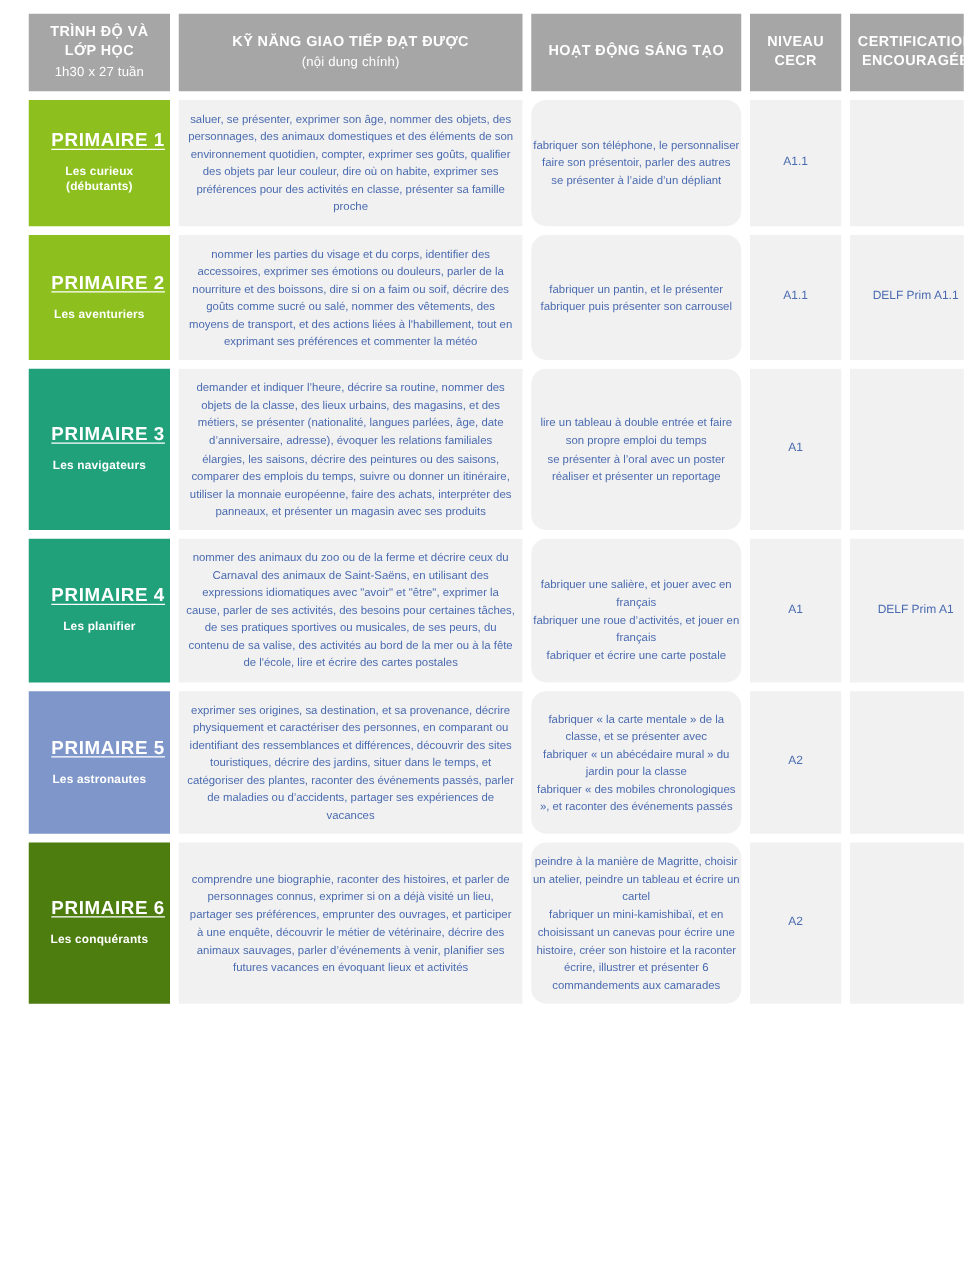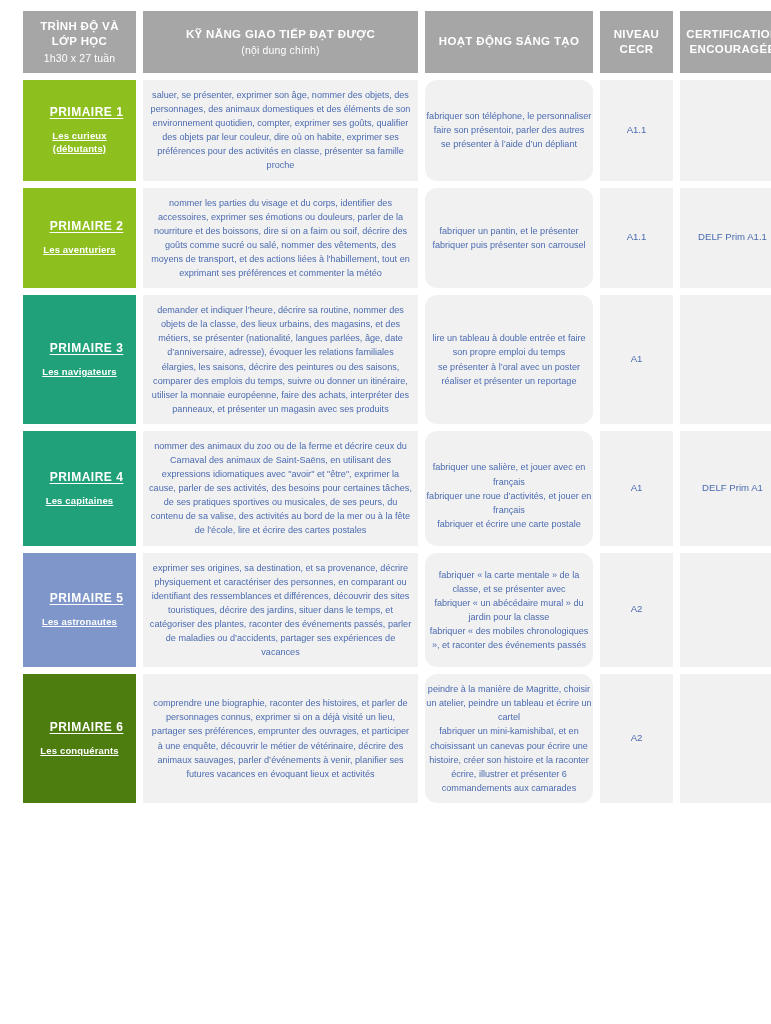--- a/index.html
+++ b/index.html
@@ -72,35 +72,34 @@
     display: flex;
     flex-direction: column;
     align-items: center;
     justify-content: center;
     text-align: center;
     color: #ffffff;
     padding: 8px 6px;
     box-sizing: border-box;
   }
   .level-cell .lvl-title {
-    font-size: 12px;
+    font-size: 15px;
     font-weight: bold;
     letter-spacing: 0.5px;
     text-decoration: underline;
     text-underline-offset: 2px;
     margin-bottom: 11px;
     white-space: nowrap;
     padding-left: 14px;
   }
   .level-cell .lvl-sub {
     font-size: 9.5px;
     font-weight: bold;
     letter-spacing: 0.15px;
     line-height: 1.3;
-    text-decoration: underline;
   }
 
   
   .cell {
     background: #f2f1f1;
     color: #4a6bb0;
     font-size: 9.1px;
     line-height: 1.55;
     text-align: center;
     display: flex;
@@ -199,21 +198,21 @@
 réaliser et présenter un reportage</span>
       </div>
       <div class="cell level-cecr">
         <span class="txt">A1</span>
       </div>
       <div class="cell certif empty">
         <span class="txt"></span>
       </div>
       <div class="level-cell" style="background: rgb(33, 161, 121);">
         <div class="lvl-title">PRIMAIRE 4</div>
-        <div class="lvl-sub">Les capitaines</div>
+        <div class="lvl-sub">Les planifier</div>
       </div>
       <div class="cell skills">
         <span class="txt">nommer des animaux du zoo ou de la ferme et décrire ceux du Carnaval des animaux de Saint-Saëns, en utilisant des expressions idiomatiques avec "avoir" et "être", exprimer la cause, parler de ses activités, des besoins pour certaines tâches, de ses pratiques sportives ou musicales, de ses peurs, du contenu de sa valise, des activités au bord de la mer ou à la fête de l'école, lire et écrire des cartes postales</span>
       </div>
       <div class="cell activity">
         <span class="txt" style="white-space: pre-line; margin-top: 15px;">fabriquer une salière, et jouer avec en français
 fabriquer une roue d’activités, et jouer en français
 fabriquer et écrire une carte postale</span>
       </div>
       <div class="cell level-cecr">

